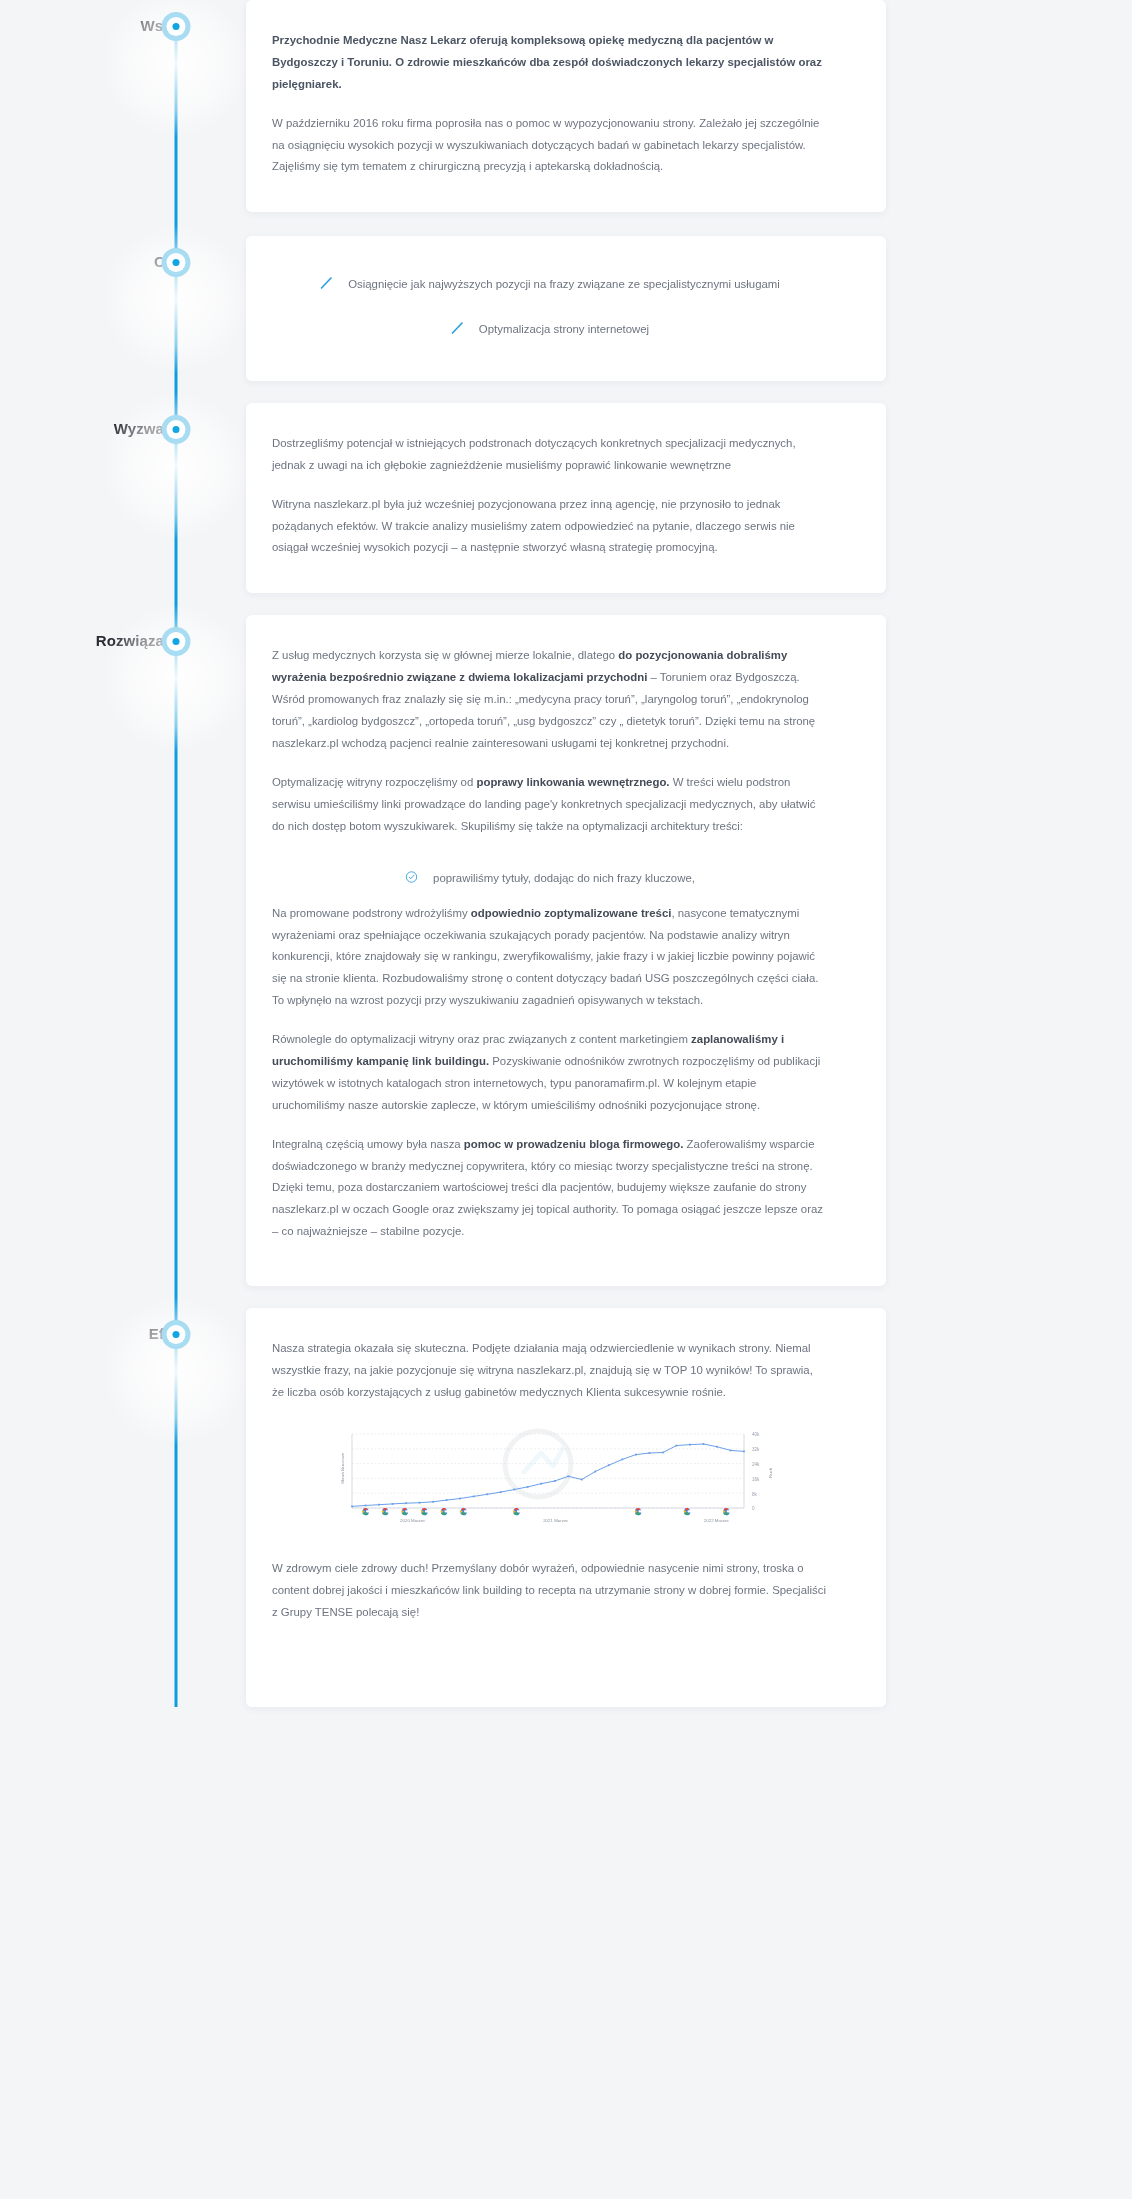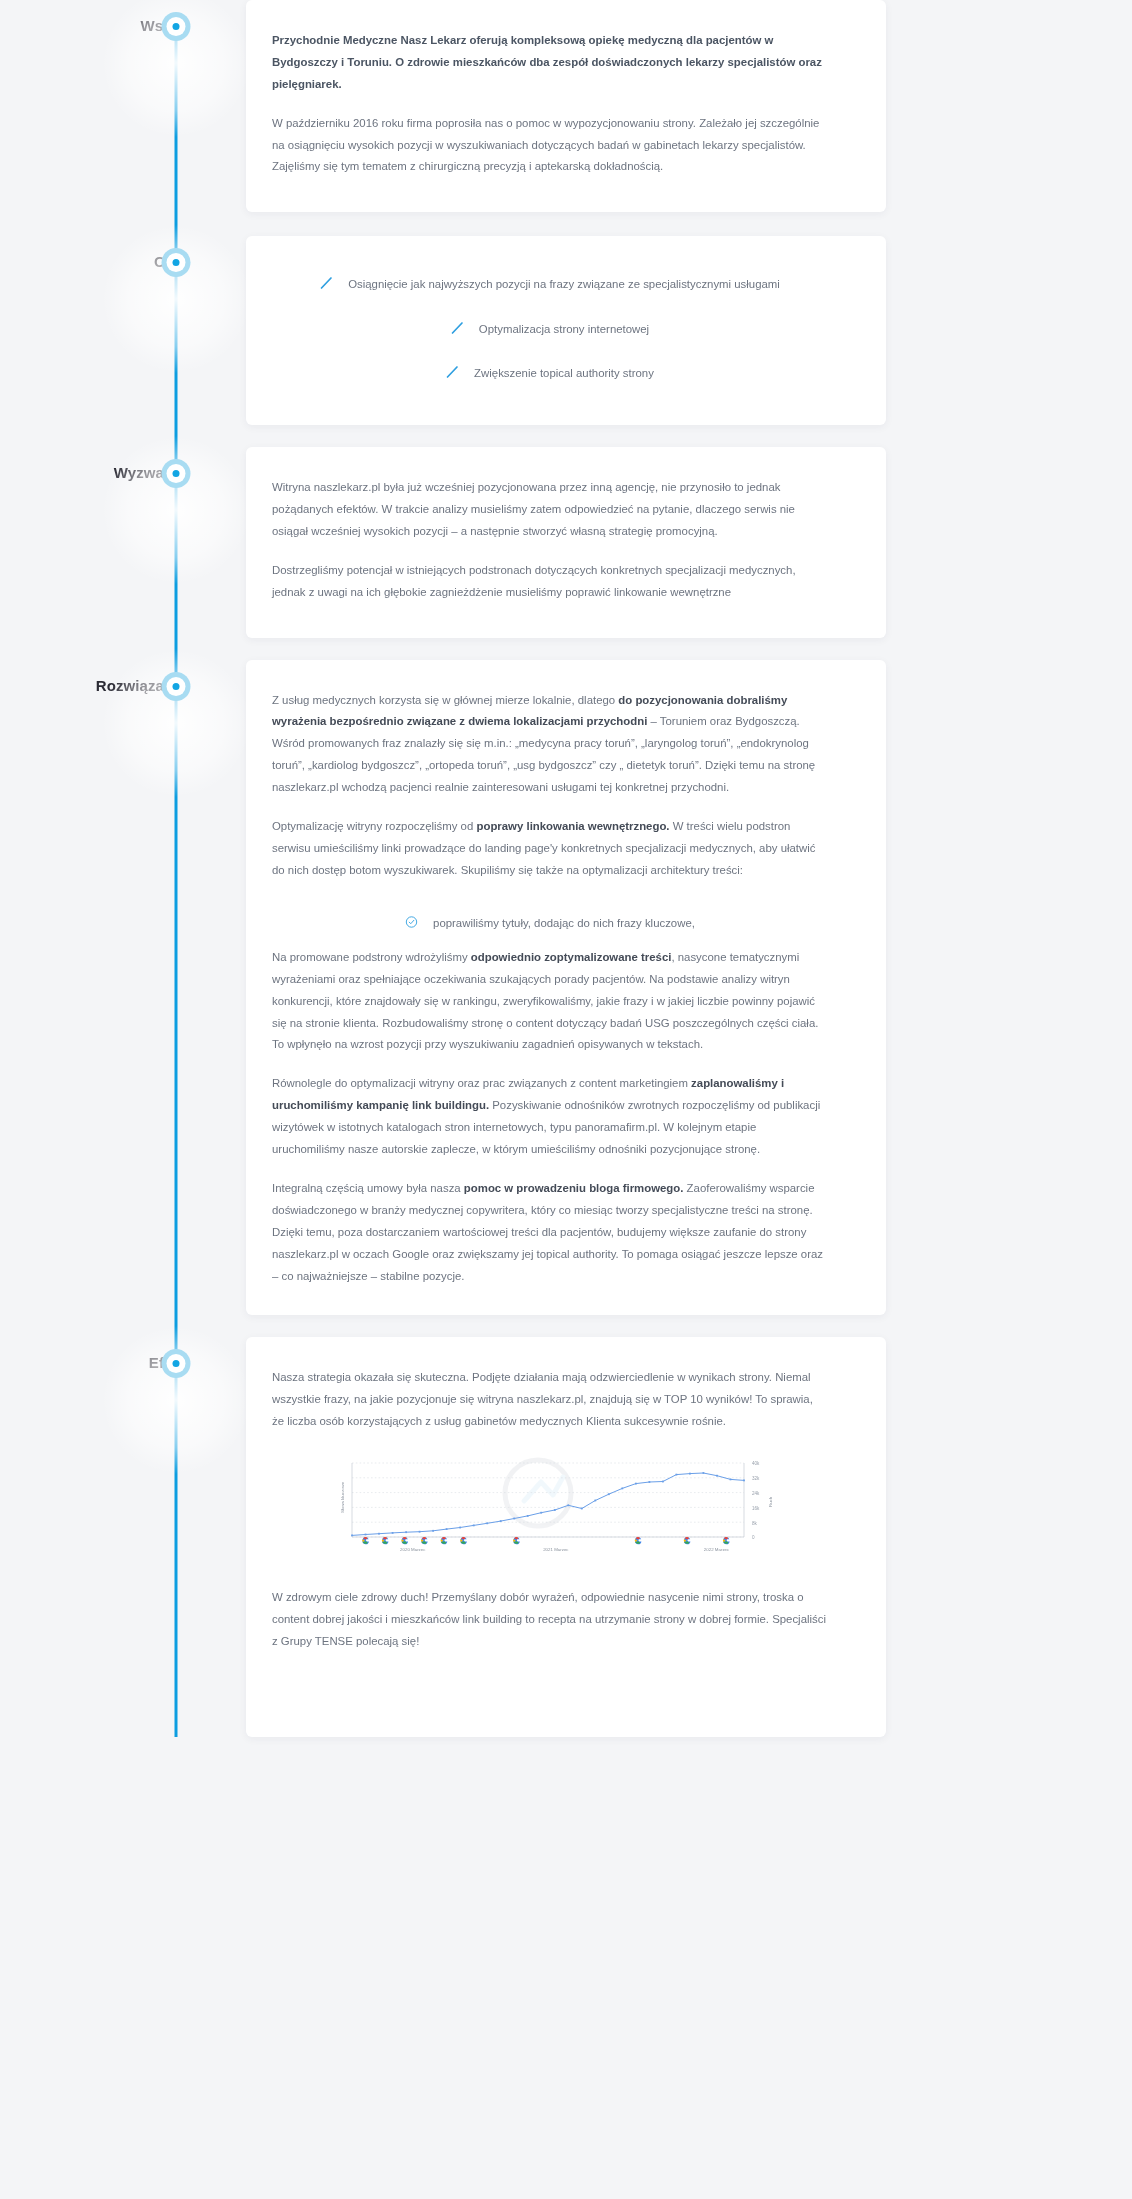--- a/index.html
+++ b/index.html
@@ -88,21 +88,21 @@
 
   
   .card {
     background: #ffffff;
     border-radius: 6px;
     box-shadow: 0 2px 9px rgba(30,45,70,.055);
     padding: 30px 58px 34px 26px;
     width: 640px;
     flex: 0 0 640px;
   }
-  .card.tall { padding-bottom: 28px; }
+  .card.tall { padding-bottom: 43px; }
 
   p.body {
     font-size: 11.4px;
     line-height: 1.92;
     color: #6d7480;
     margin-bottom: 17px;
   }
   p.body:last-child { margin-bottom: 0; }
   p.body.lead { color: #4b5563; font-weight: bold; }
   p.body b { color: #444b57; font-weight: bold; }
@@ -170,45 +170,39 @@
               <path d="M1.5 13 L11 3" stroke="#2f9fe0" stroke-width="1.7" fill="none" stroke-linecap="round"></path>
             </svg>
           <span>Osiągnięcie jak najwyższych pozycji na frazy związane ze specjalistycznymi usługami</span>
         </li>
         <li>
           <svg class="ico" viewBox="0 0 13 16">
               <path d="M1.5 13 L11 3" stroke="#2f9fe0" stroke-width="1.7" fill="none" stroke-linecap="round"></path>
             </svg>
           <span>Optymalizacja strony internetowej</span>
         </li>
-        <li>
-          <svg class="ico" viewBox="0 0 13 16">
-              <path d="M1.5 13 L11 3" stroke="#2f9fe0" stroke-width="1.7" fill="none" stroke-linecap="round"></path>
-            </svg>
-          <span>Zwiększenie topical authority strony</span>
-        </li>
       </ul>
     </div>
   </div>
 
   <div style="height:22px"></div>
 
   <div class="row">
     <div class="marker-col">
       <div class="step-label">Wyzwanie</div>
       <div class="node-glow"></div>
       <div class="node">
         <div class="node-inner">
           <div class="node-dot"></div>
         </div>
       </div>
     </div>
     <div class="card">
+      <p class="body">Dostrzegliśmy potencjał w istniejących podstronach dotyczących konkretnych specjalizacji medycznych, jednak z uwagi na ich głębokie zagnieżdżenie musieliśmy poprawić linkowanie wewnętrzne</p>
       <p class="body">Witryna naszlekarz.pl była już wcześniej pozycjonowana przez inną agencję, nie przynosiło to jednak pożądanych efektów. W trakcie analizy musieliśmy zatem odpowiedzieć na pytanie, dlaczego serwis nie osiągał wcześniej wysokich pozycji – a następnie stworzyć własną strategię promocyjną.</p>
-      <p class="body">Dostrzegliśmy potencjał w istniejących podstronach dotyczących konkretnych specjalizacji medycznych, jednak z uwagi na ich głębokie zagnieżdżenie musieliśmy poprawić linkowanie wewnętrzne</p>
     </div>
   </div>
 
   <div style="height:22px"></div>
 
   <div class="row">
     <div class="marker-col">
       <div class="step-label">Rozwiązanie</div>
       <div class="node-glow"></div>
       <div class="node">

